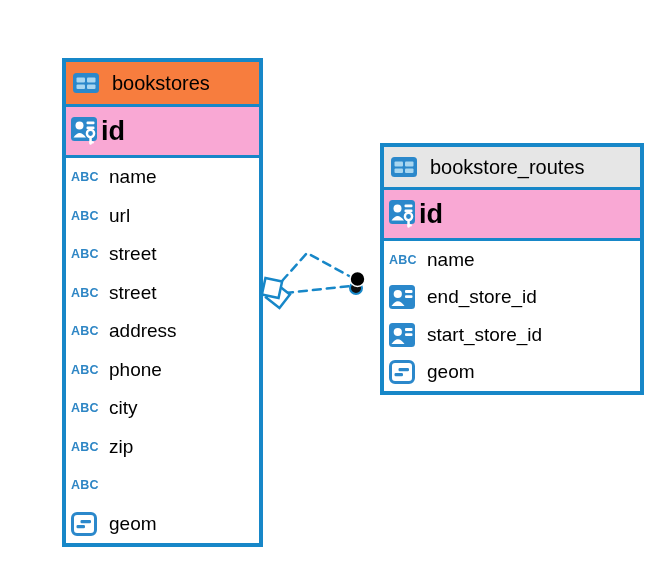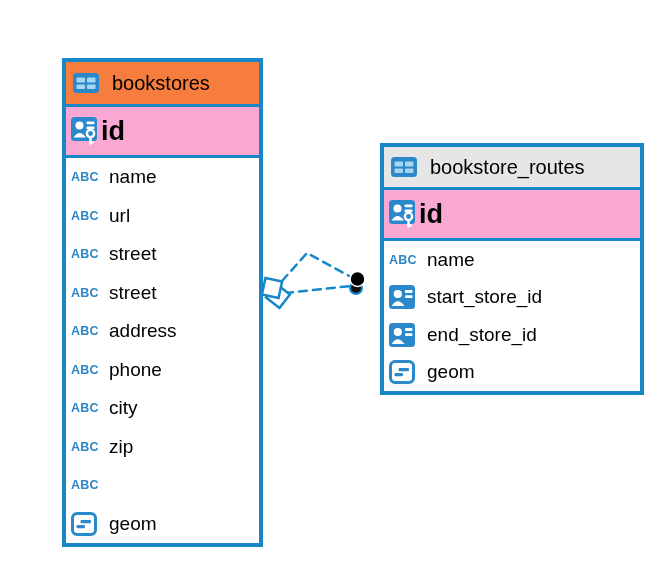--- a/index.html
+++ b/index.html
@@ -237,29 +237,29 @@
             <span class="abc">ABC</span>
           </span>
         <span>name</span>
       </div>
       <div class="row">
         <span class="icon-cell">
           <svg class="glyph" width="26" height="24" viewBox="0 0 26 24">
               <use href="#tpl-ref-icon"></use>
             </svg>
         </span>
+        <span>end_store_id</span>
+      </div>
+      <div class="row">
+        <span class="icon-cell">
+          <svg class="glyph" width="26" height="24" viewBox="0 0 26 24">
+              <use href="#tpl-ref-icon"></use>
+            </svg>
+        </span>
         <span>start_store_id</span>
-      </div>
-      <div class="row">
-        <span class="icon-cell">
-          <svg class="glyph" width="26" height="24" viewBox="0 0 26 24">
-              <use href="#tpl-ref-icon"></use>
-            </svg>
-        </span>
-        <span>end_store_id</span>
       </div>
       <div class="row">
         <span class="icon-cell">
           <svg class="glyph" width="26" height="24" viewBox="0 0 26 24">
               <use href="#tpl-geom-icon"></use>
             </svg>
         </span>
         <span>geom</span>
       </div>
     </div>

